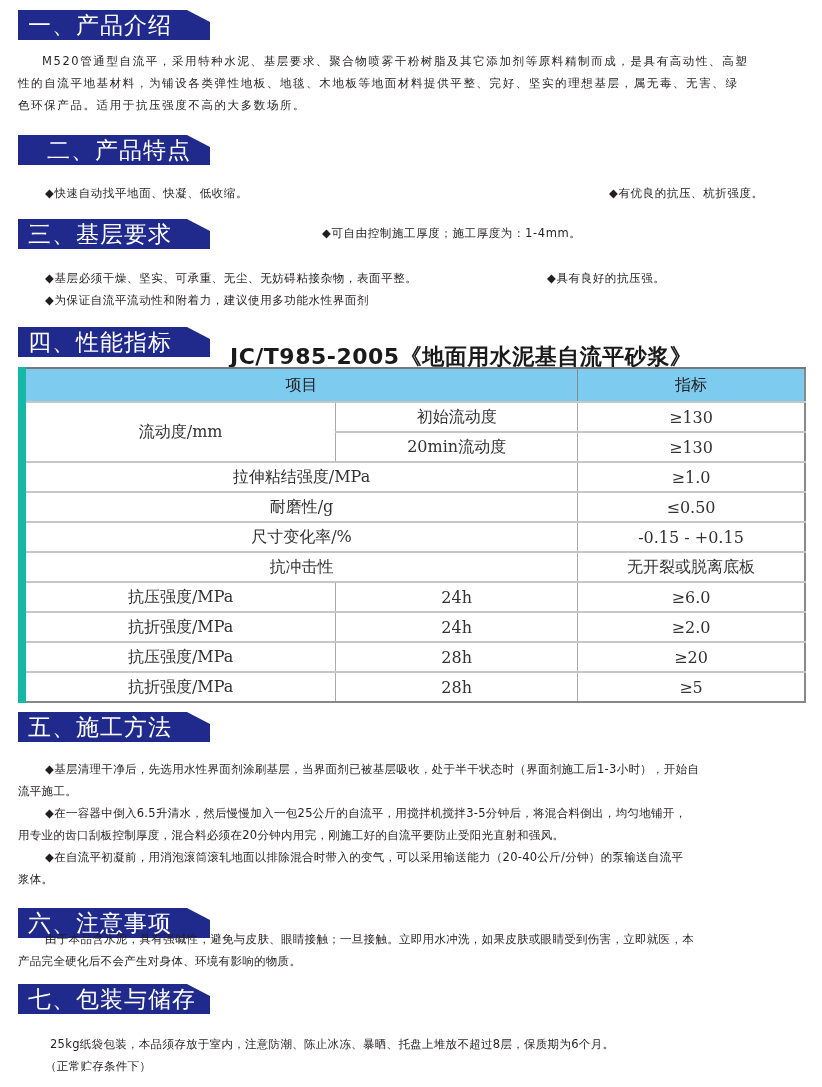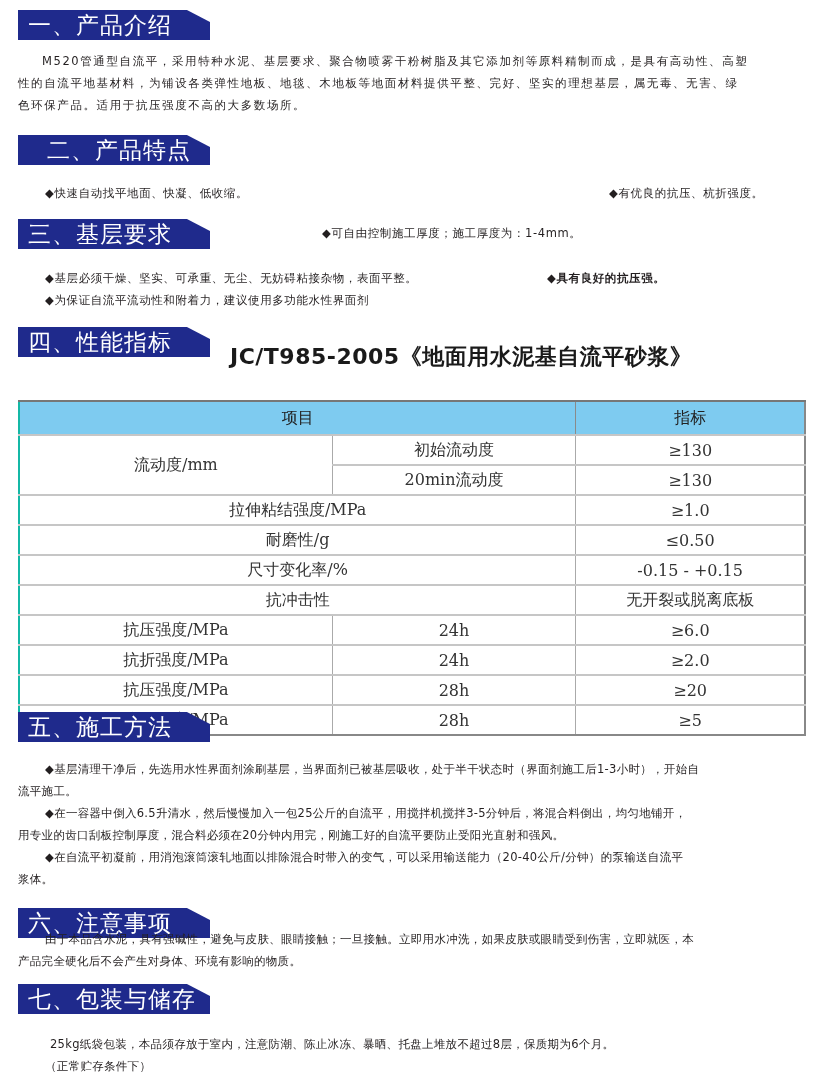--- a/index.html
+++ b/index.html
@@ -9,40 +9,40 @@
               color:#fff; font-size:23px; line-height:30px; padding-left:10px; box-sizing:border-box;
               clip-path: polygon(0 0, 88% 0, 100% 40%, 100% 100%, 0 100%); letter-spacing:1px; }
   .p { position:absolute; font-size:11.5px; line-height:21px; letter-spacing:1.6px; color:#231f20; }
   .std-title { position:absolute; left:230px; top:342px; font-size:22px; font-weight:bold;
                font-family:"DejaVu Sans", sans-serif; color:#1a1a1a; letter-spacing:0.5px; }
   table.spec { position:absolute; left:18px; top:367px; width:788px; border-collapse:collapse;
                font-family:"DejaVu Serif", "Liberation Serif", serif; font-size:16px; color:#333; }
   table.spec th { background:#7ecbf0; height:30px; font-weight:normal; font-family:"DejaVu Sans", sans-serif;
                   font-size:16px; border:1px solid #8a8a8a; border-top:2px solid #777; color:#222; }
   table.spec td { border:1px solid #aaaaaa; border-top:2px solid #c6c6c6; text-align:center; height:28px; padding:0; }
-  table.spec { border-left:2px solid #14b8a6; border-right:2px solid #888; border-bottom:2px solid #888;margin-top:33px; }
+  table.spec { border-left:8px solid #14b8a6; border-right:2px solid #888; border-bottom:2px solid #888; }
   .c1 { width:315px; } .c2 { width:245px; } .c3 { width:228px; }
   td.left { text-align:left; padding-left:97px; }
 </style>
 </head>
 <body>
 
 <div class="sec-head" style="top:10px;">一、产品介绍</div>
 <div class="p" style="left:42px; top:51px;">M520管通型自流平，采用特种水泥、基层要求、聚合物喷雾干粉树脂及其它添加剂等原料精制而成，是具有高动性、高塑</div>
 <div class="p" style="left:18px; top:73px;">性的自流平地基材料，为铺设各类弹性地板、地毯、木地板等地面材料提供平整、完好、坚实的理想基层，属无毒、无害、绿</div>
 <div class="p" style="left:18px; top:95px;">色环保产品。适用于抗压强度不高的大多数场所。</div>
 
 <div class="sec-head" style="top:135px;text-align:center;">二、产品特点</div>
 <div class="p" style="left:45px; top:183px; letter-spacing:0.6px;">◆快速自动找平地面、快凝、低收缩。</div>
 <div class="p" style="left:322px; top:183px; letter-spacing:0.6px;margin-top:40px;">◆可自由控制施工厚度；施工厚度为：1-4mm。</div>
 <div class="p" style="left:609px; top:183px; letter-spacing:0.6px;">◆有优良的抗压、杭折强度。</div>
 
 <div class="sec-head" style="top:219px;">三、基层要求</div>
 <div class="p" style="left:45px; top:268px; letter-spacing:0.6px;">◆基层必须干燥、坚实、可承重、无尘、无妨碍粘接杂物，表面平整。</div>
-<div class="p" style="left:547px; top:268px; letter-spacing:0.6px;font-weight:bold;">◆具有良好的抗压强。</div>
+<div class="p" style="left:547px; top:268px; letter-spacing:0.6px;">◆具有良好的抗压强。</div>
 <div class="p" style="left:45px; top:290px; letter-spacing:0.6px;">◆为保证自流平流动性和附着力，建议使用多功能水性界面剂</div>
 
 <div class="sec-head" style="top:327px;">四、性能指标</div>
 <div class="std-title">JC/T985-2005《地面用水泥基自流平砂浆》</div>
 
 <table class="spec">
   <tbody>
       <tr>
     <th colspan="2" class="c1">项目</th>
     <th class="c3">指标</th>

